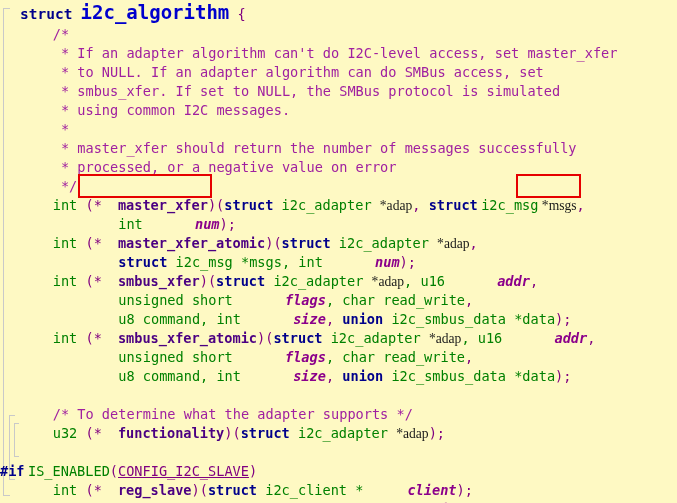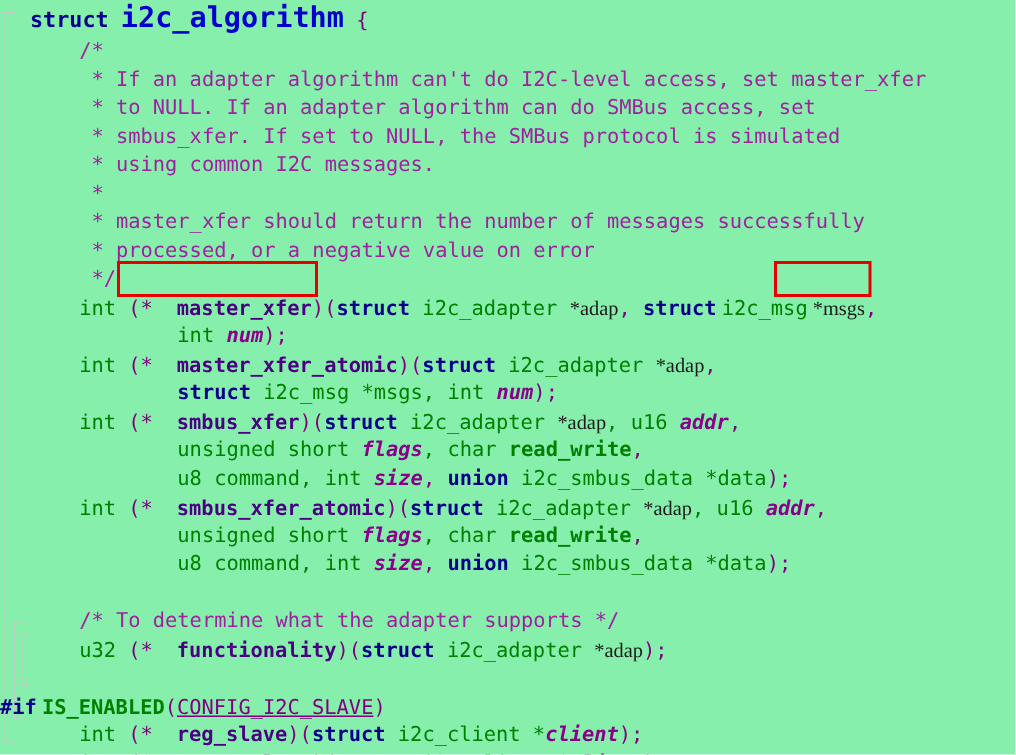--- a/index.html
+++ b/index.html
@@ -11,21 +11,21 @@
     width: 677px;
     height: 503px;
     overflow: hidden;
     font-family: "DejaVu Sans Mono", "Liberation Mono", monospace;
   }
 
   #code-view {
     position: relative;
     width: 677px;
     height: 503px;
-    background: #86efac;
+    background: #fef9c3;
   }
 
   
   .fold-line {
     position: absolute;
     border-left: 1px solid #c9c9c9;
     border-top: 1px solid #c9c9c9;
     border-bottom: 1px solid #c9c9c9;
     pointer-events: none;
   }
@@ -52,23 +52,23 @@
     padding-left: 20px;
   }
   .code .ln.first {
     height: 25px;
     line-height: 25px;
   }
 
   
   .kw      { color: #00008b; font-weight: bold; }          
   .type    { color: #008000; }                              
-  .typeb   { color: #008000; font-weight: bold; }           
+  .typeb   { color: #008000; font-weight: normal; }           
   .fn      { color: #4b0082; font-weight: bold; padding-left: 16px; }           
-  .var     { color: #8b008b; font-weight: bold; font-style: italic; } 
+  .var     { color: #8b008b; font-weight: bold; font-style: italic; margin-left: 44px; } 
   .macro   { color: #800080; text-decoration: underline; }                              
   .punct   { color: #800080; }                              
   .plain   { color: #1a1a1a; font-family: Liberation Serif, serif; }
   .cmt     { color: #a020a0; }                            
 
   .structname {
     color: #0000cd;
     font-weight: bold;
     font-size: 19px;
   }

